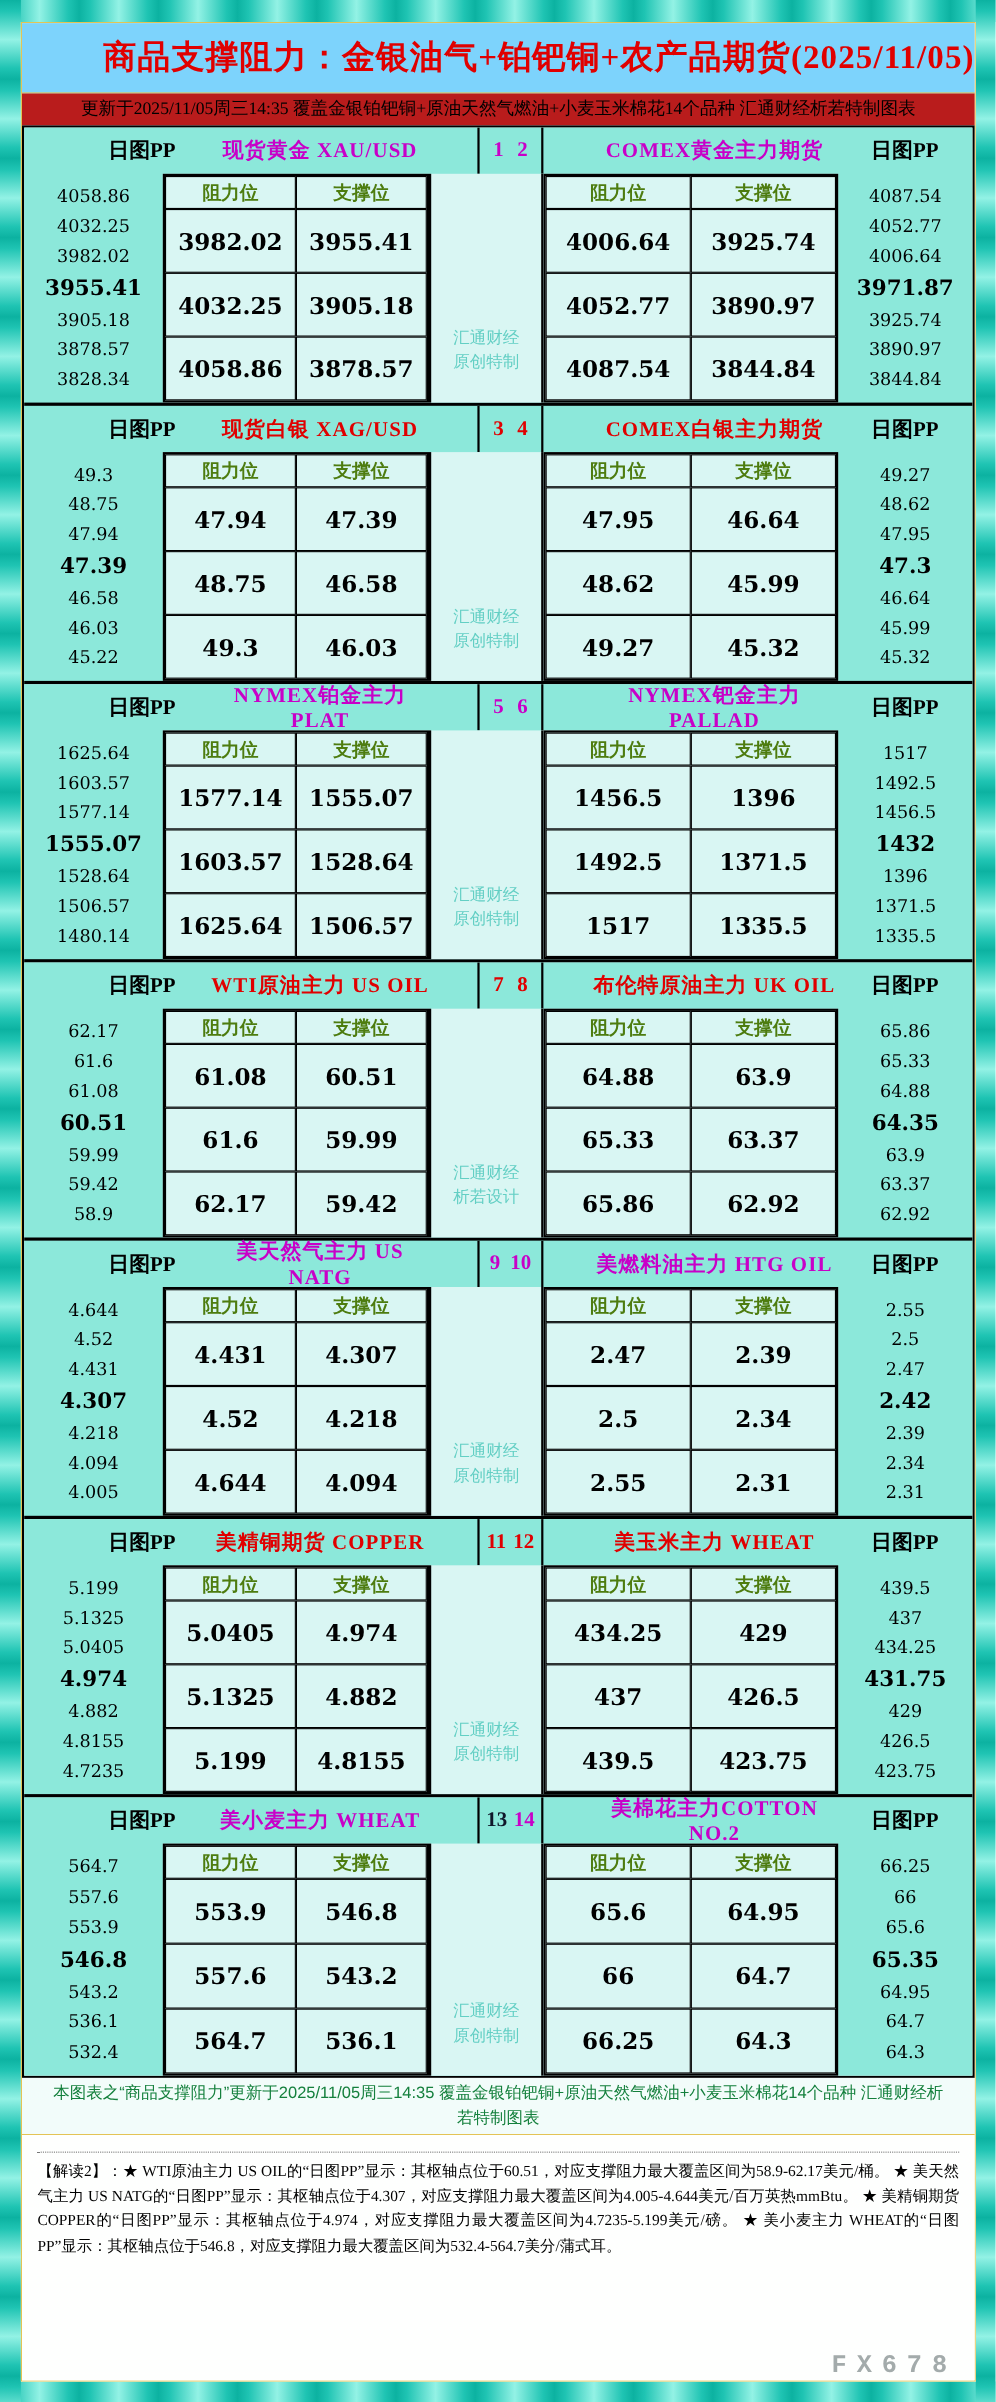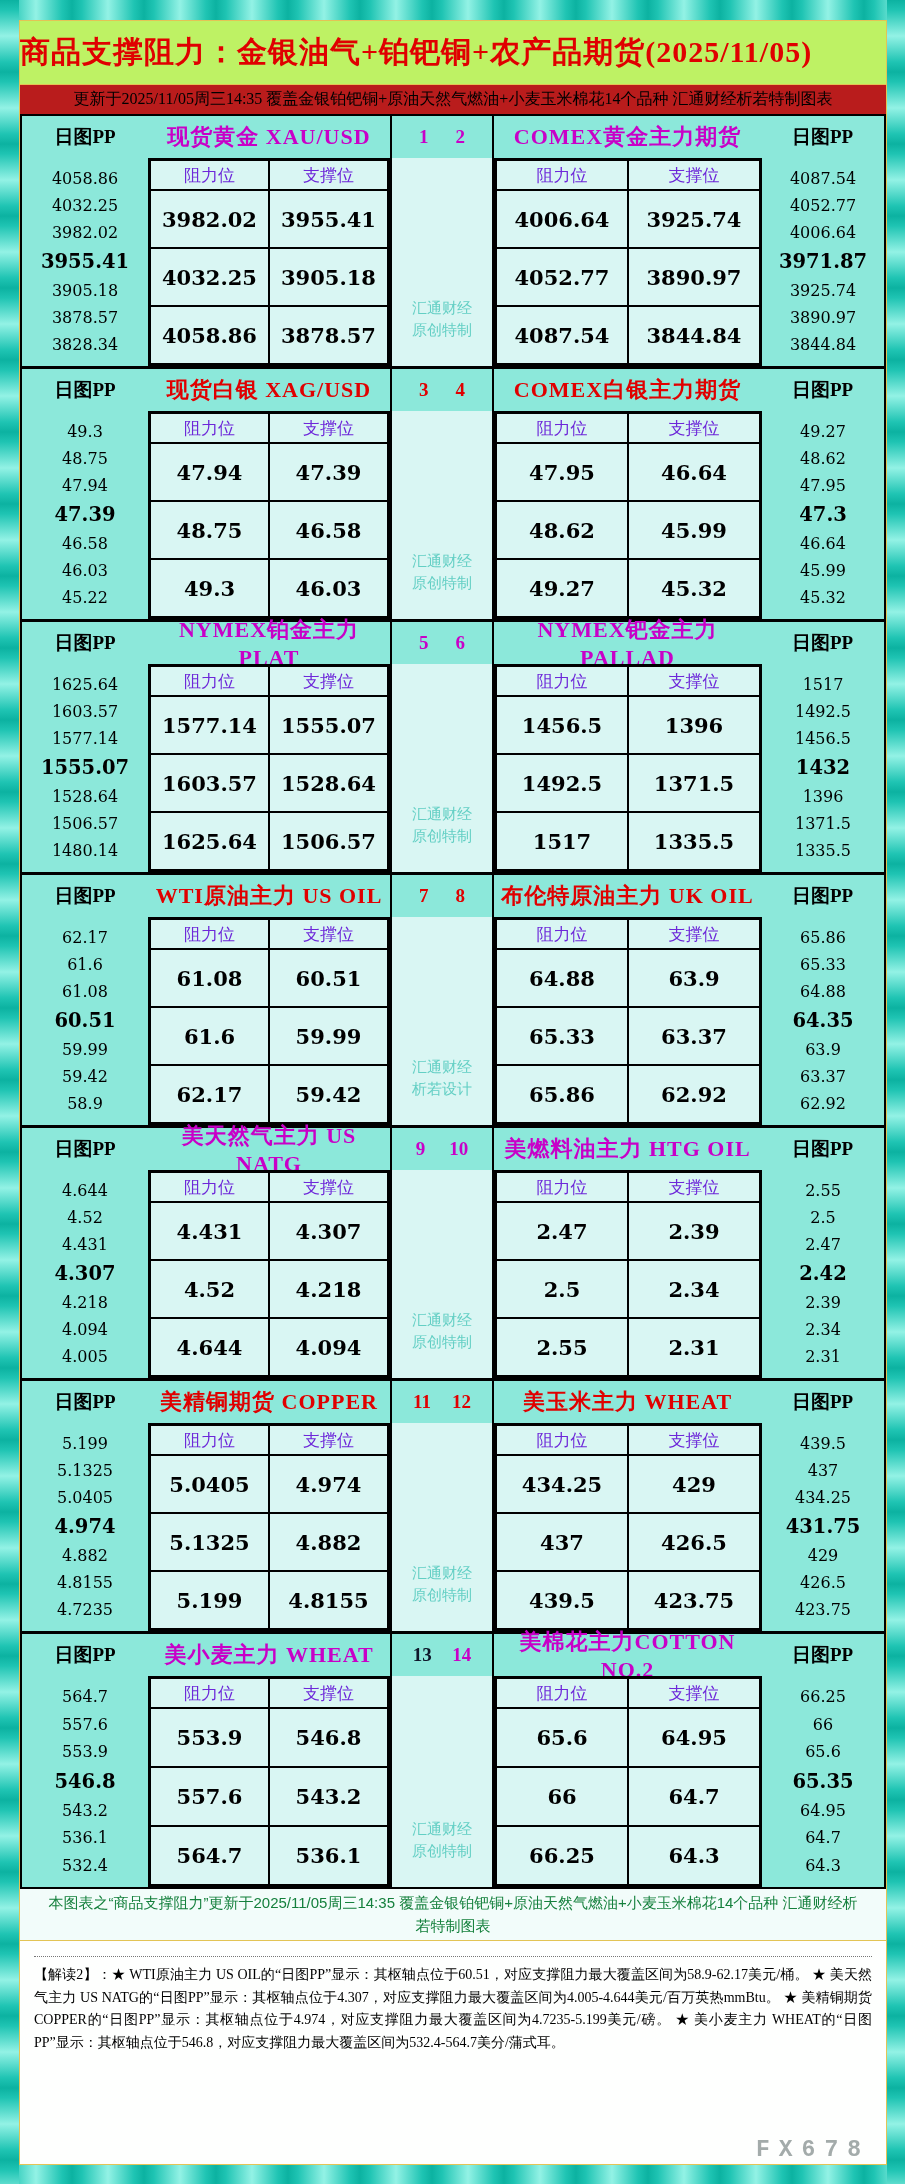--- a/index.html
+++ b/index.html
@@ -18,21 +18,21 @@
   .edge-right{right:0;top:0;bottom:0;width:18px;
     background:repeating-linear-gradient(180deg,#0cb2a1 0px,#1fc4b3 10px,#93f2e5 36px,#1fc4b3 62px,#0cb2a1 72px);}
 
   .inner{
     position:absolute;left:19px;top:20px;width:868px;height:2145px;
     background:#ffffff;border:1.5px solid #e3c455;box-sizing:border-box;
     display:flex;flex-direction:column;
   }
   .title-box{
     height:64px;box-sizing:border-box;border-bottom:1.5px solid #e3c455;
-    background:#bef264;display:flex;align-items:center;justify-content:flex-start;
+    background:#7dd3fc;display:flex;align-items:center;justify-content:flex-end;
   }
   .title-box h1{
     margin:0;color:#e00000;font-size:30px;font-weight:bold;letter-spacing:1px;
     font-family:"Liberation Serif", serif;
   }
   .subtitle{
     height:29px;display:flex;align-items:center;justify-content:center;
     font-size:16px;color:#000;background:#b91c1c;font-family:"Liberation Serif", serif;
   }
 
@@ -40,29 +40,29 @@
   .block{
     display:grid;
     grid-template-columns:126px 242px 104px 268px 1fr;
     grid-template-rows:42px 1fr;
     height:253px;box-sizing:border-box;
     border-bottom:3px solid #000;
     background:#8ce8da;
   }
   .block:last-child{border-bottom:none;}
 
-  .hdr{display:flex;align-items:center;}
+  .hdr{display:flex;align-items:center;margin-left:44px;}
   .hdr-left{grid-column:1/3;grid-row:1;}
   .hdr-mid{grid-column:3;grid-row:1;justify-content:space-evenly;
     border-left:2.5px solid #000;border-right:2.5px solid #000;box-sizing:border-box;}
   .hdr-right{grid-column:4/6;grid-row:1;}
   .pp-label{font-weight:bold;font-size:19px;color:#000;text-align:center;font-family:"Liberation Serif", serif;}
   .hdr-left .pp-label{width:126px;}
   .hdr-right .pp-label{width:123px;}
-  .inst-name{flex:1;text-align:center;font-weight:bold;font-size:22px;letter-spacing:1px;
+  .inst-name{flex:1;text-align:center;font-weight:bold;font-size:19px;letter-spacing:1px;
     font-family:"Liberation Serif", serif;}
   .idx{font-weight:bold;font-size:19px;font-family:"Liberation Serif", serif;}
 
   .ppcol{
     grid-row:2;display:flex;flex-direction:column;justify-content:space-evenly;
     align-items:center;padding:2px 0;box-sizing:border-box;
   }
   .ppcol-left{grid-column:1;}
   .ppcol-right{grid-column:5;}
   .pvalue{font-size:16px;color:#000;font-family:"DejaVu Serif", serif;line-height:1;}
@@ -70,21 +70,21 @@
 
   .dtable{
     grid-row:2;background:#d9f6f3;border:2px solid #000;box-sizing:border-box;
     display:grid;grid-template-columns:1fr 1fr;grid-template-rows:30px 1fr 1fr 1fr;
   }
   .dtable-left{grid-column:2;}
   .dtable-right{grid-column:4;}
   .thead,.tcell{
     border:1px solid #000;display:flex;align-items:center;justify-content:center;box-sizing:border-box;
   }
-  .thead{font-size:17px;color:#6d28d9;font-family:"Liberation Serif", serif;}
+  .thead{font-size:17px;color:#4d7c0f;font-family:"Liberation Serif", serif;font-weight:bold;}
   .tcell{font-weight:bold;font-size:21px;color:#000;font-family:"DejaVu Serif", serif;}
 
   .midcell{
     grid-column:3;grid-row:2;background:#d9f6f3;
     border-left:2.5px solid #000;border-right:2.5px solid #000;box-sizing:border-box;
     display:flex;flex-direction:column;justify-content:flex-end;align-items:center;
     padding-bottom:28px;gap:5px;
   }
   .wm{color:#63cfc4;font-size:15px;line-height:1.1;font-family:"Liberation Serif", serif;}
 

